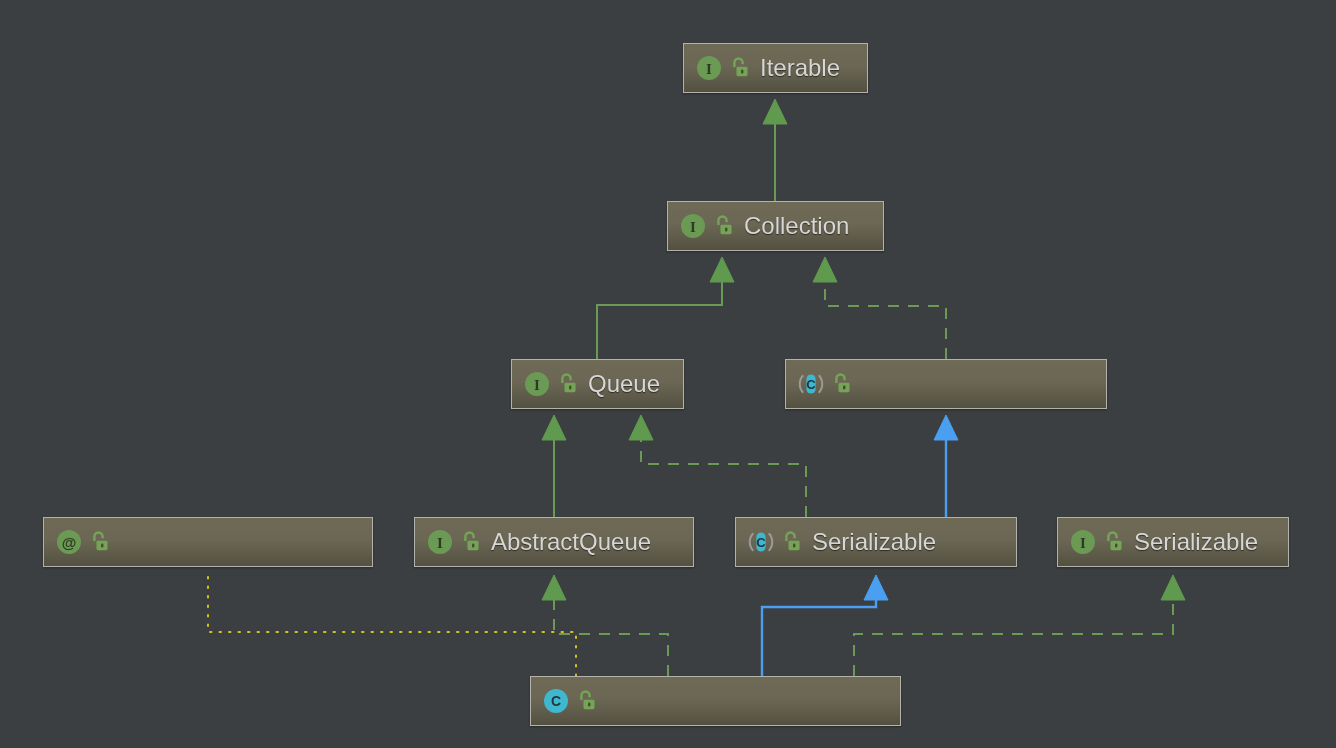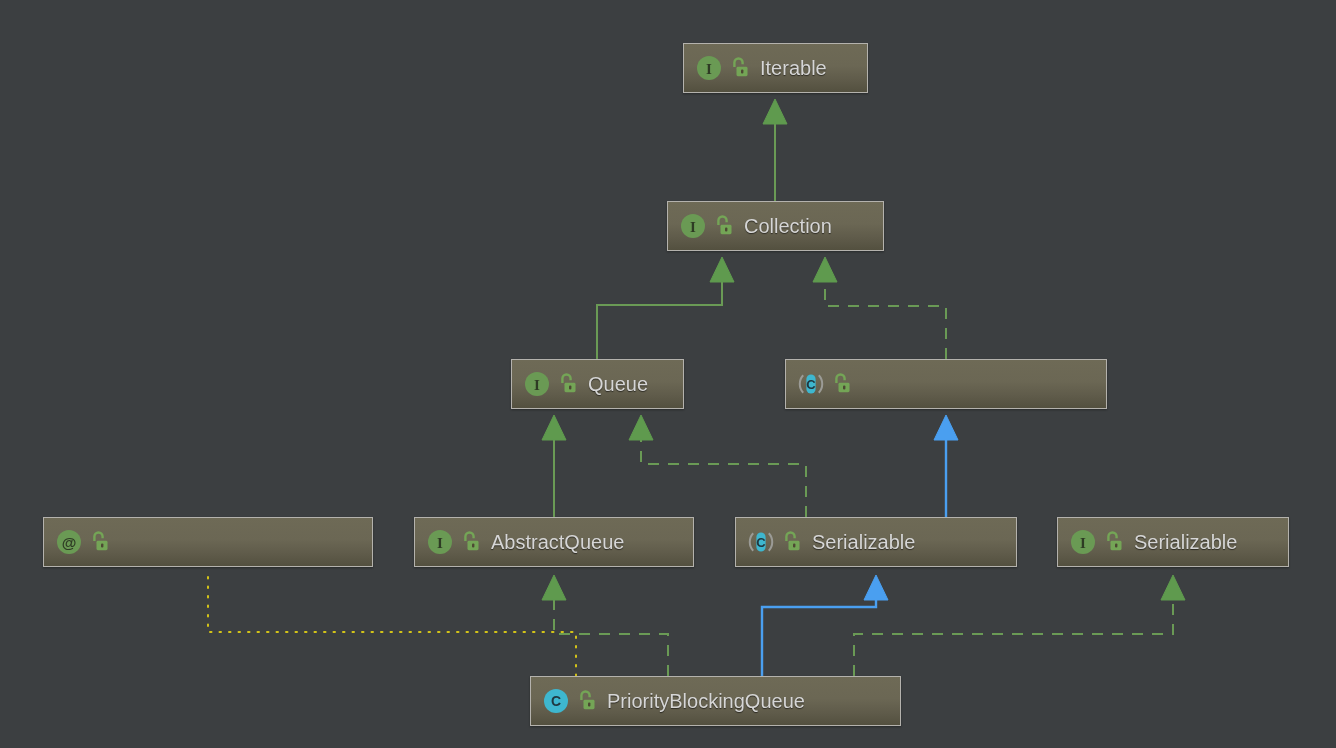--- a/index.html
+++ b/index.html
@@ -20,21 +20,21 @@
     align-items:center;
     border:1px solid #b4b2ad;
     background:linear-gradient(to bottom,#6e6a56 0%,#6b6754 45%,#5f5b4a 75%,#53503f 100%);
     padding:0 14px 0 12px;
     box-shadow:0 1px 2px rgba(0,0,0,.35);
     height:50px;
   }
   .node .icons{display:flex;align-items:center;flex:0 0 auto;}
   .node .label{
     color:#d6d6d6;
-    font-size:20px;
+    font-size:24px;
     line-height:1;
     margin-left:11px;
     white-space:nowrap;
     text-shadow:0 1px 1px rgba(0,0,0,.55);
   }
   .kindicon{width:26px;height:26px;flex:0 0 auto;}
   .lockicon{width:19px;height:22px;flex:0 0 auto;margin-left:8px;}
 
   svg{display:block;overflow:visible;}
 </style>
@@ -222,16 +222,15 @@
       <svg class="kindicon" viewBox="0 0 26 26">
         <circle cx="13" cy="13" r="12" fill="#3eb7cf"></circle>
         <text x="13" y="18.3" font-family="Liberation Sans,sans-serif" font-size="14" font-weight="bold" fill="#203840" text-anchor="middle">C</text>
       </svg>
       <svg class="lockicon" viewBox="0 0 19 22">
         <path d="M4.4,10 L4.4,5.6 A4.1,4.1 0 0 1 12.6,5.6 L12.6,7.2" fill="none" stroke="#74a556" stroke-width="2.4"></path>
         <rect x="6.5" y="9.8" width="11" height="9.4" rx="1.4" fill="#74a556"></rect>
         <rect x="11" y="12.6" width="2.4" height="3.8" rx="1" fill="#4d4833"></rect>
       </svg>
     </span>
-    <span class="label">PriorityBlockingQueue</span>
   </div>
 
 </div>
 
 </body></html>

